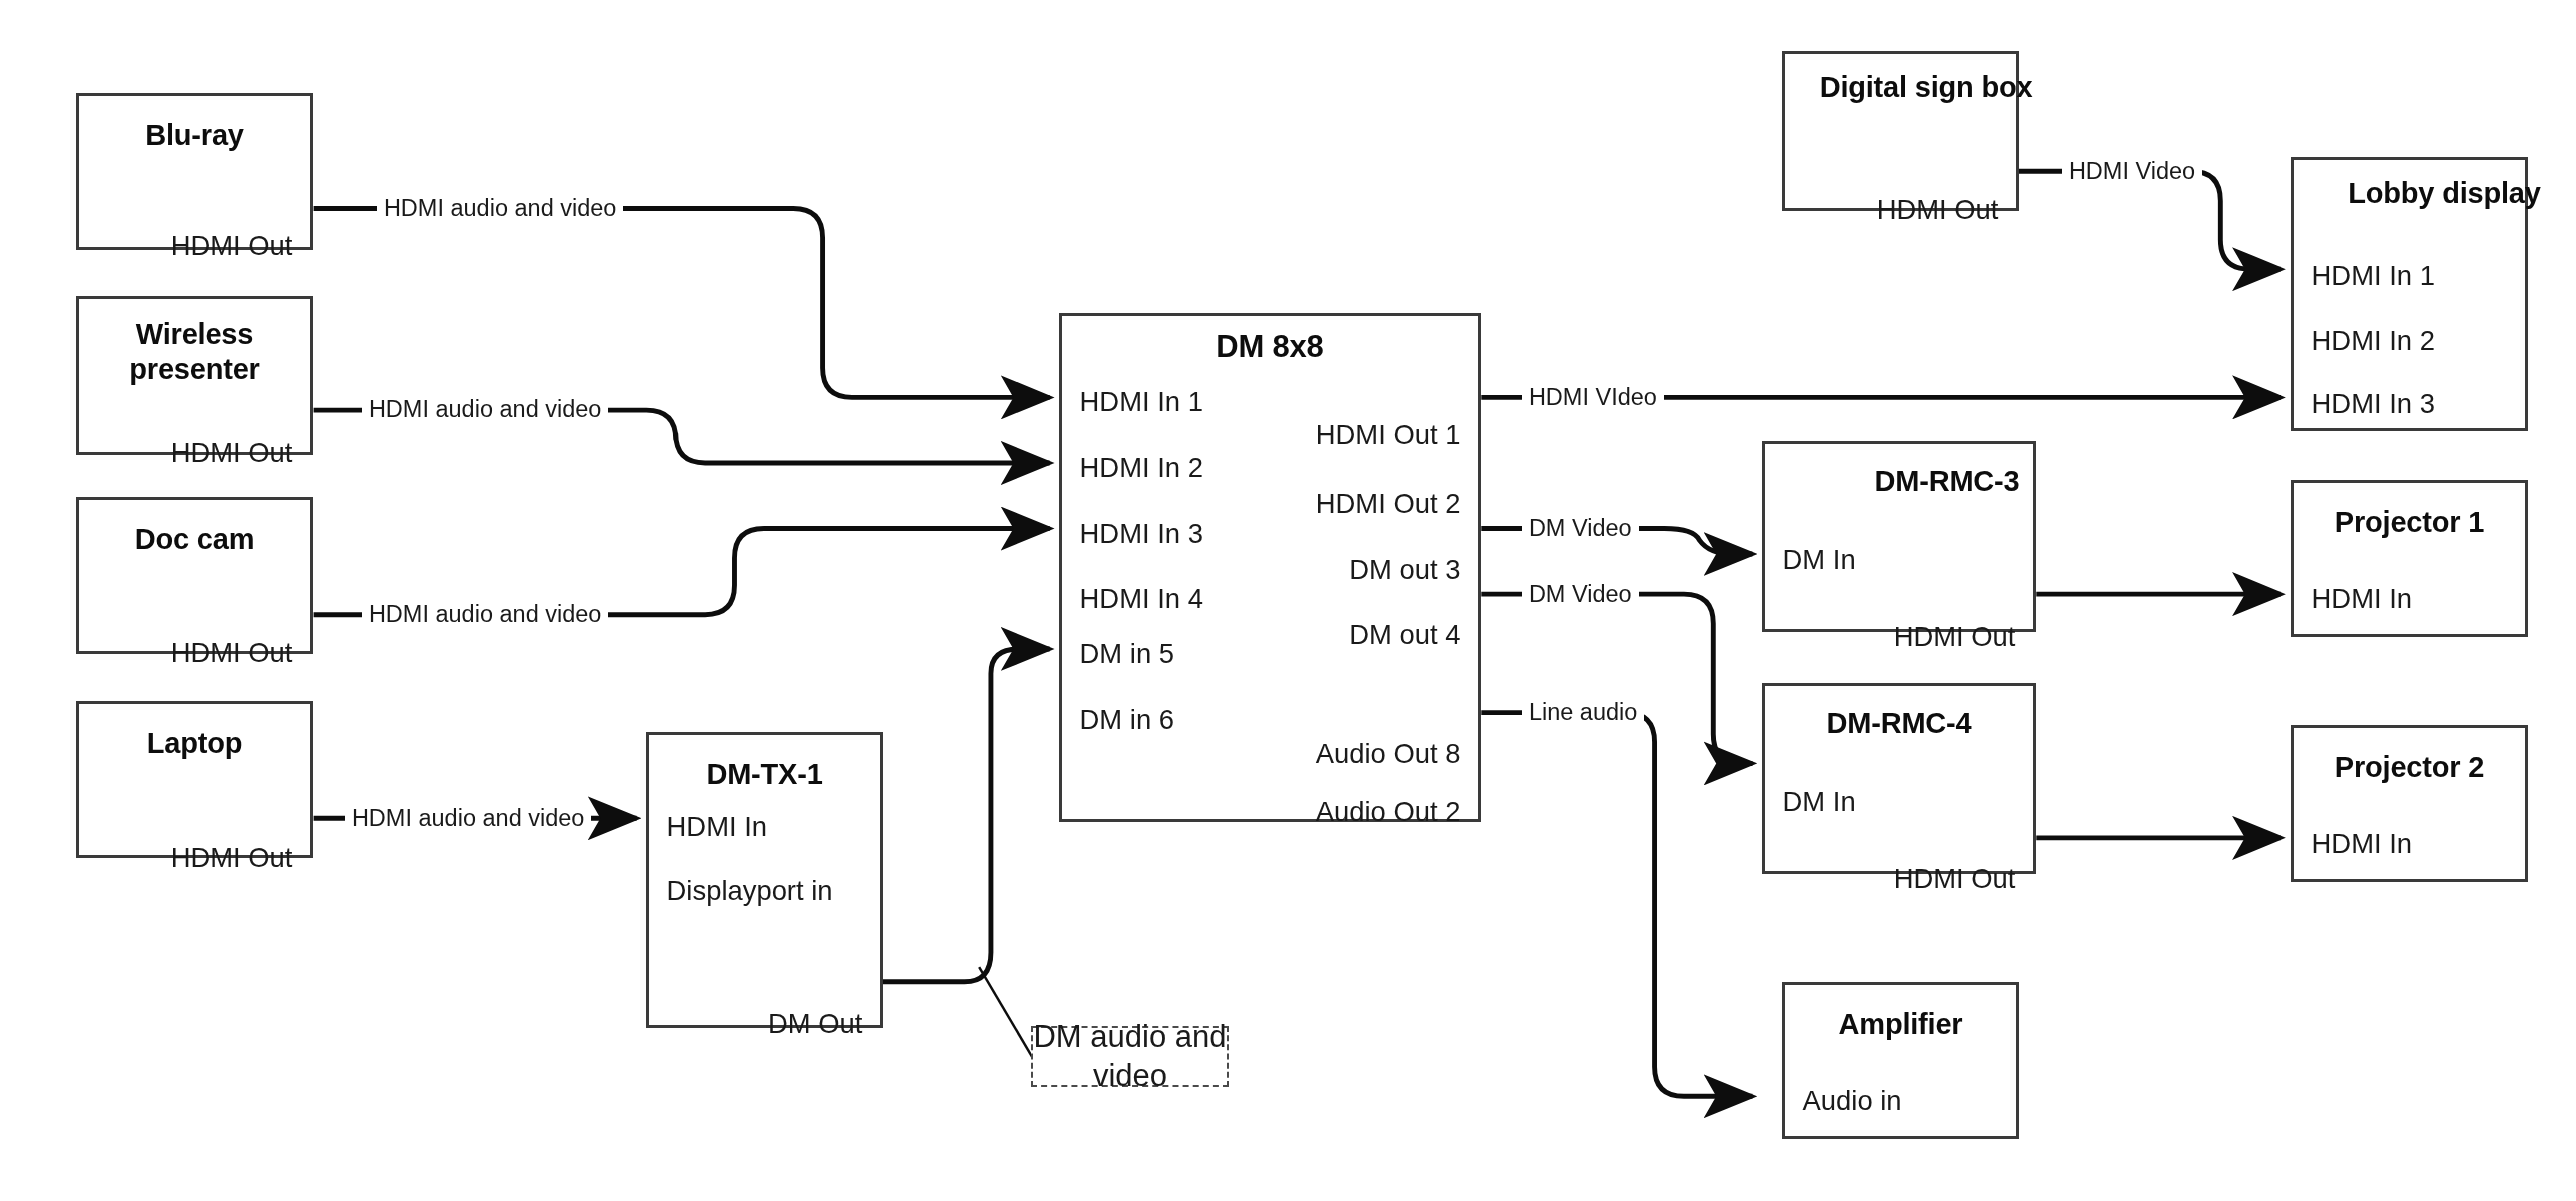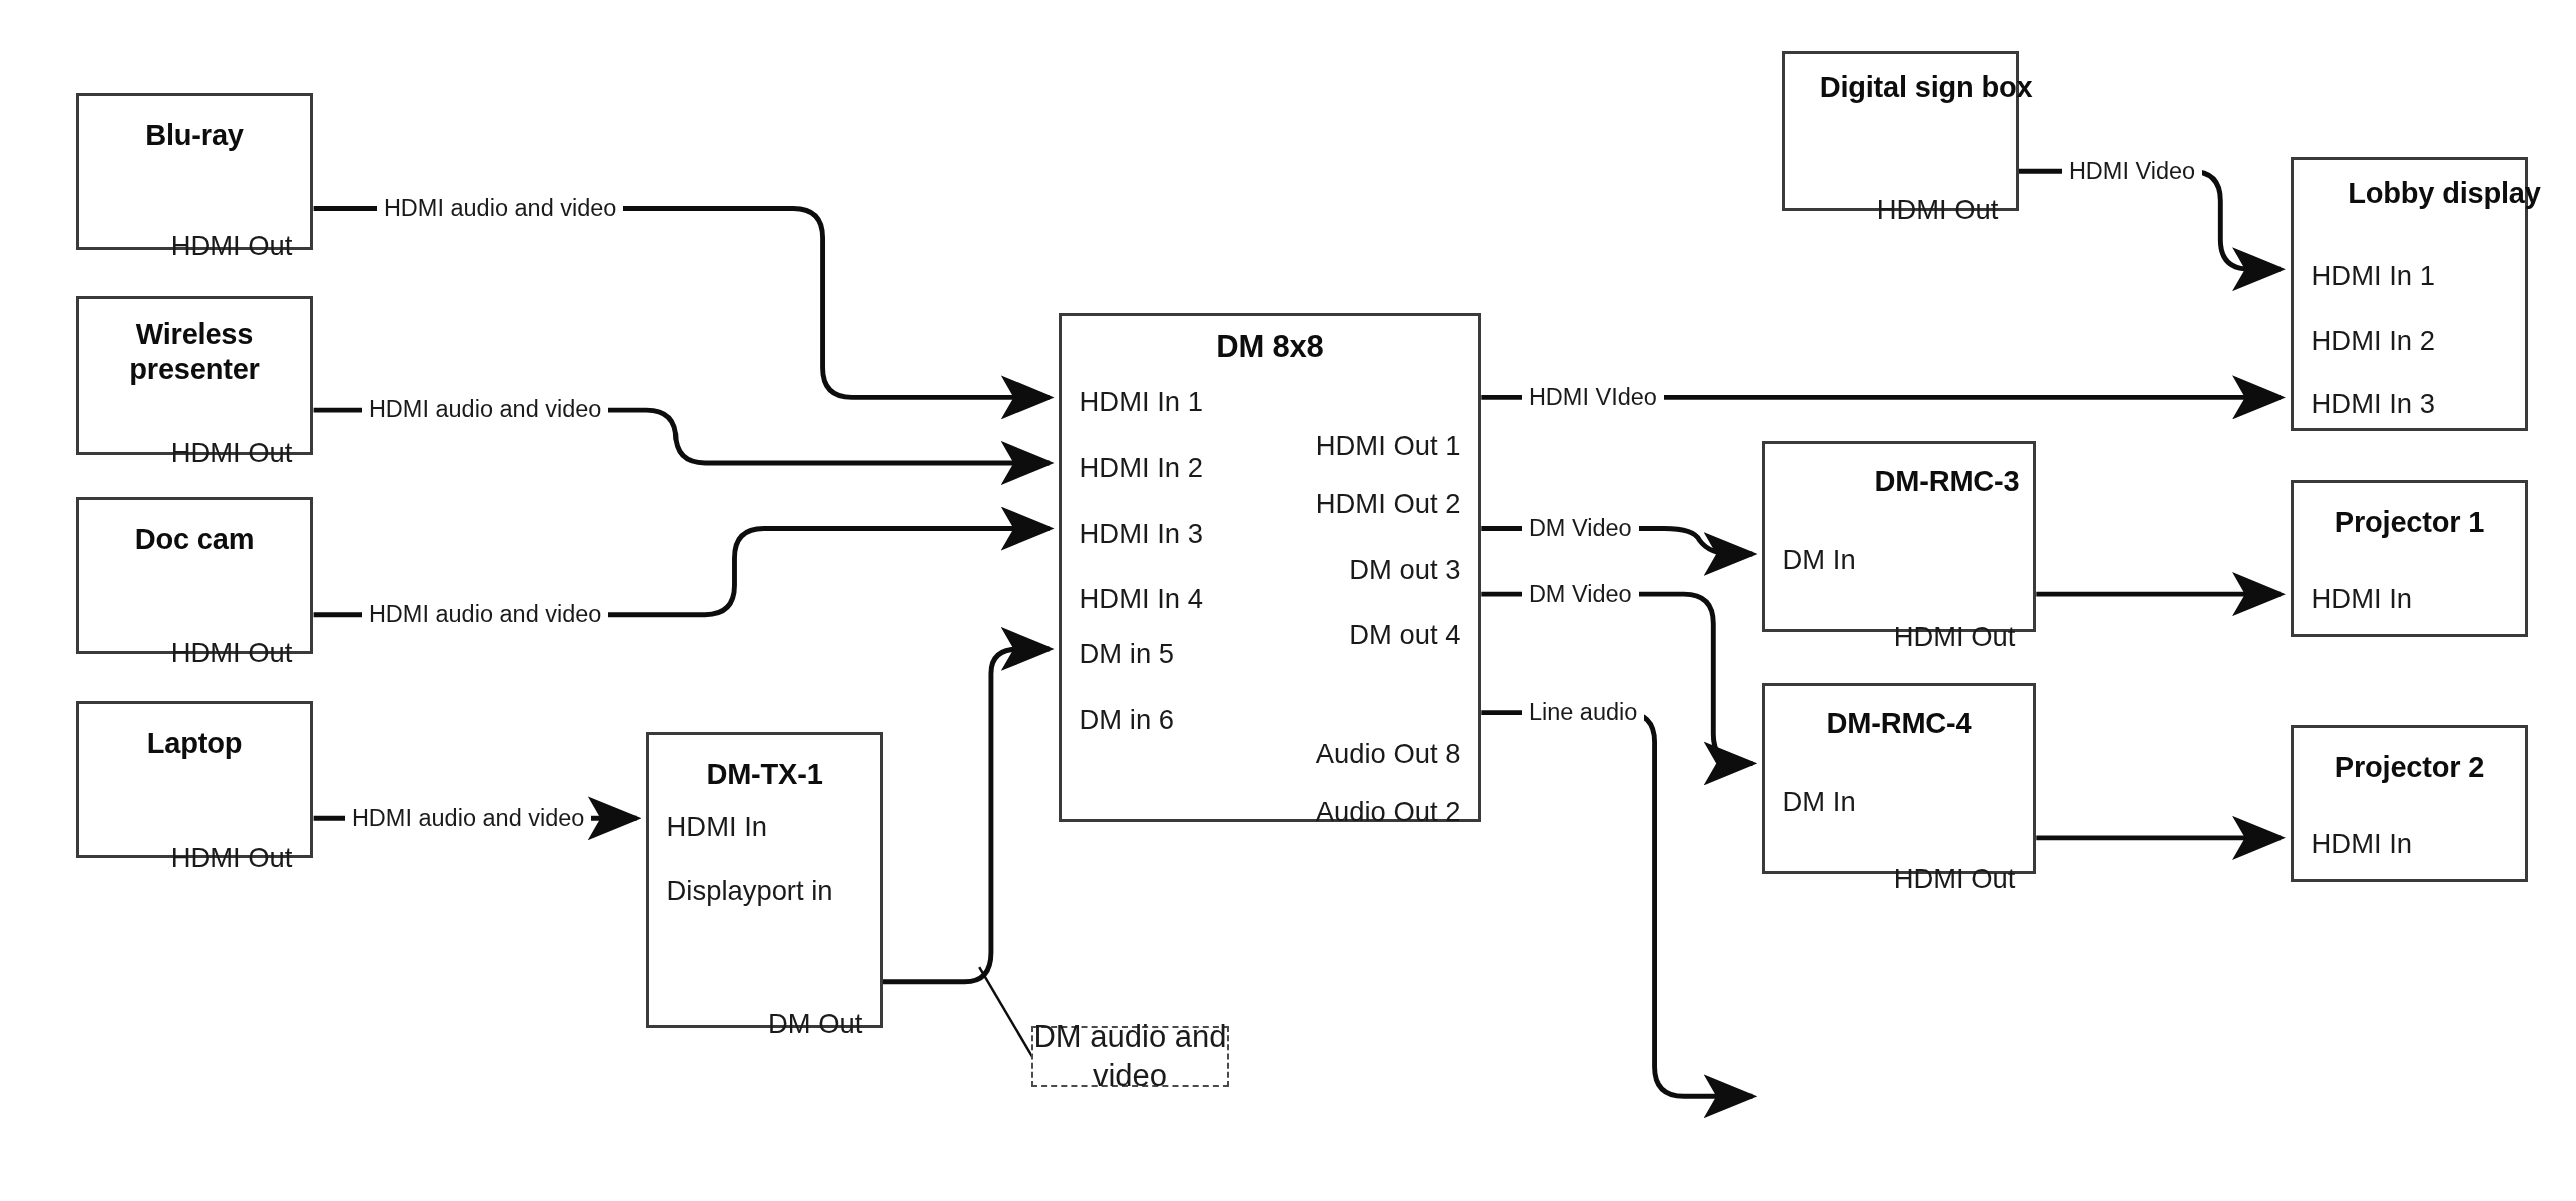--- a/index.html
+++ b/index.html
@@ -147,21 +147,21 @@
   <div class="node" style="left:1059px; top:313px; width:422px; height:509px;">
     <div class="node-title" style="top:12px; font-size:31px;">DM 8x8</div>
 
     <div class="port left" style="top:72px;">HDMI In 1</div>
     <div class="port left" style="top:138px;">HDMI In 2</div>
     <div class="port left" style="top:204px;">HDMI In 3</div>
     <div class="port left" style="top:242px; margin-top:27.4px;">HDMI In 4</div>
     <div class="port left" style="top:324px;">DM in 5</div>
     <div class="port left" style="top:390px;">DM in 6</div>
 
-    <div class="port right" style="top:80px;">HDMI Out 1</div>
+    <div class="port right" style="top:69px;">HDMI Out 1</div>
     <div class="port right" style="top:138px;">HDMI Out 2</div>
     <div class="port right" style="top:204px;">DM out 3</div>
     <div class="port right" style="top:269px;">DM out 4</div>
     <div class="port right" style="top:388px;">Audio Out 8</div>
     <div class="port right" style="top:446px;">Audio Out 2</div>
   </div>
 
   <div class="node" style="left:1782px; top:51px; width:237px; height:160px;">
     <div class="node-title" style="top:15.7px; padding:0 25.5px;">Digital sign box</div>
     <div class="port right" style="top:106px;">HDMI Out</div>
@@ -189,20 +189,24 @@
   <div class="node" style="left:2291px; top:480px; width:237px; height:157px;">
     <div class="node-title" style="top:21.5px;">Projector 1</div>
     <div class="port left" style="top:102px;">HDMI In</div>
   </div>
 
   <div class="node" style="left:2291px; top:725px; width:237px; height:157px;">
     <div class="node-title" style="top:21.5px;">Projector 2</div>
     <div class="port left" style="top:102px;">HDMI In</div>
   </div>
 
+  <div class="node" style="left:1782px; top:982px; width:237px; height:157px;">
+    <div class="node-title" style="top:21.5px;">Amplifier</div>
+    <div class="port left" style="top:102px;">Audio in</div>
+  </div>
 
   <div class="edge-label" style="left:377px; top:197px;">HDMI audio and video</div>
 
   <div class="edge-label" style="left:362px; top:398px;">HDMI audio and video</div>
 
   <div class="edge-label" style="left:362px; top:603px;">HDMI audio and video</div>
 
   <div class="edge-label" style="left:345px; top:807px;">HDMI audio and video</div>
 
   <div class="edge-label" style="left:1522px; top:386px;">HDMI VIdeo</div>

